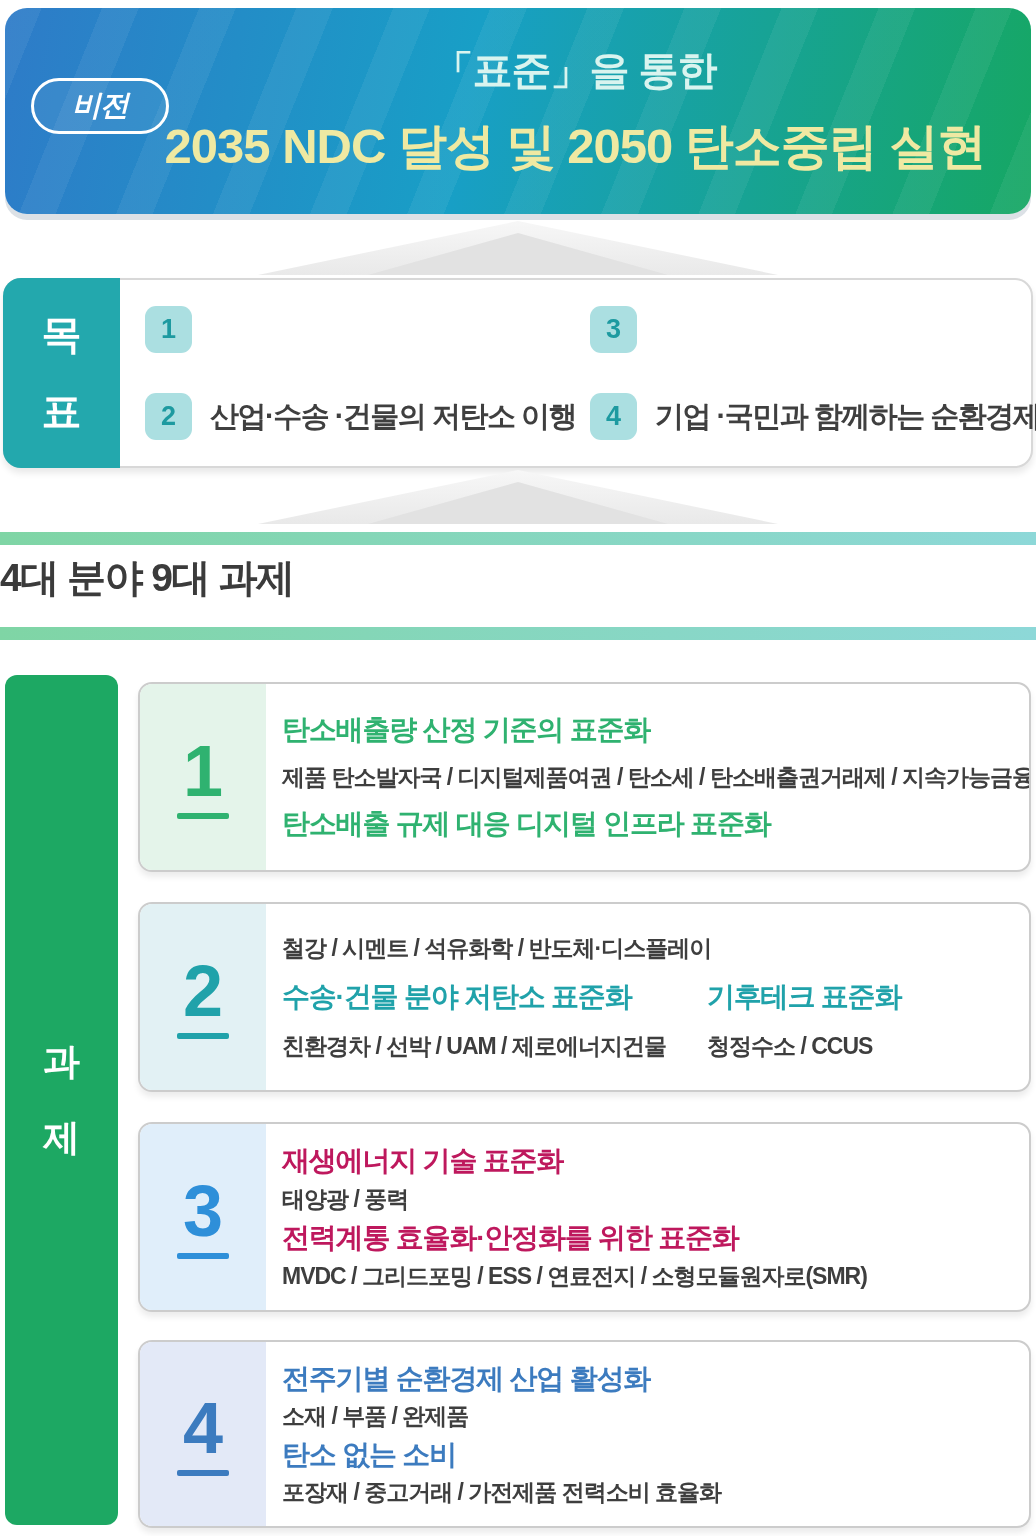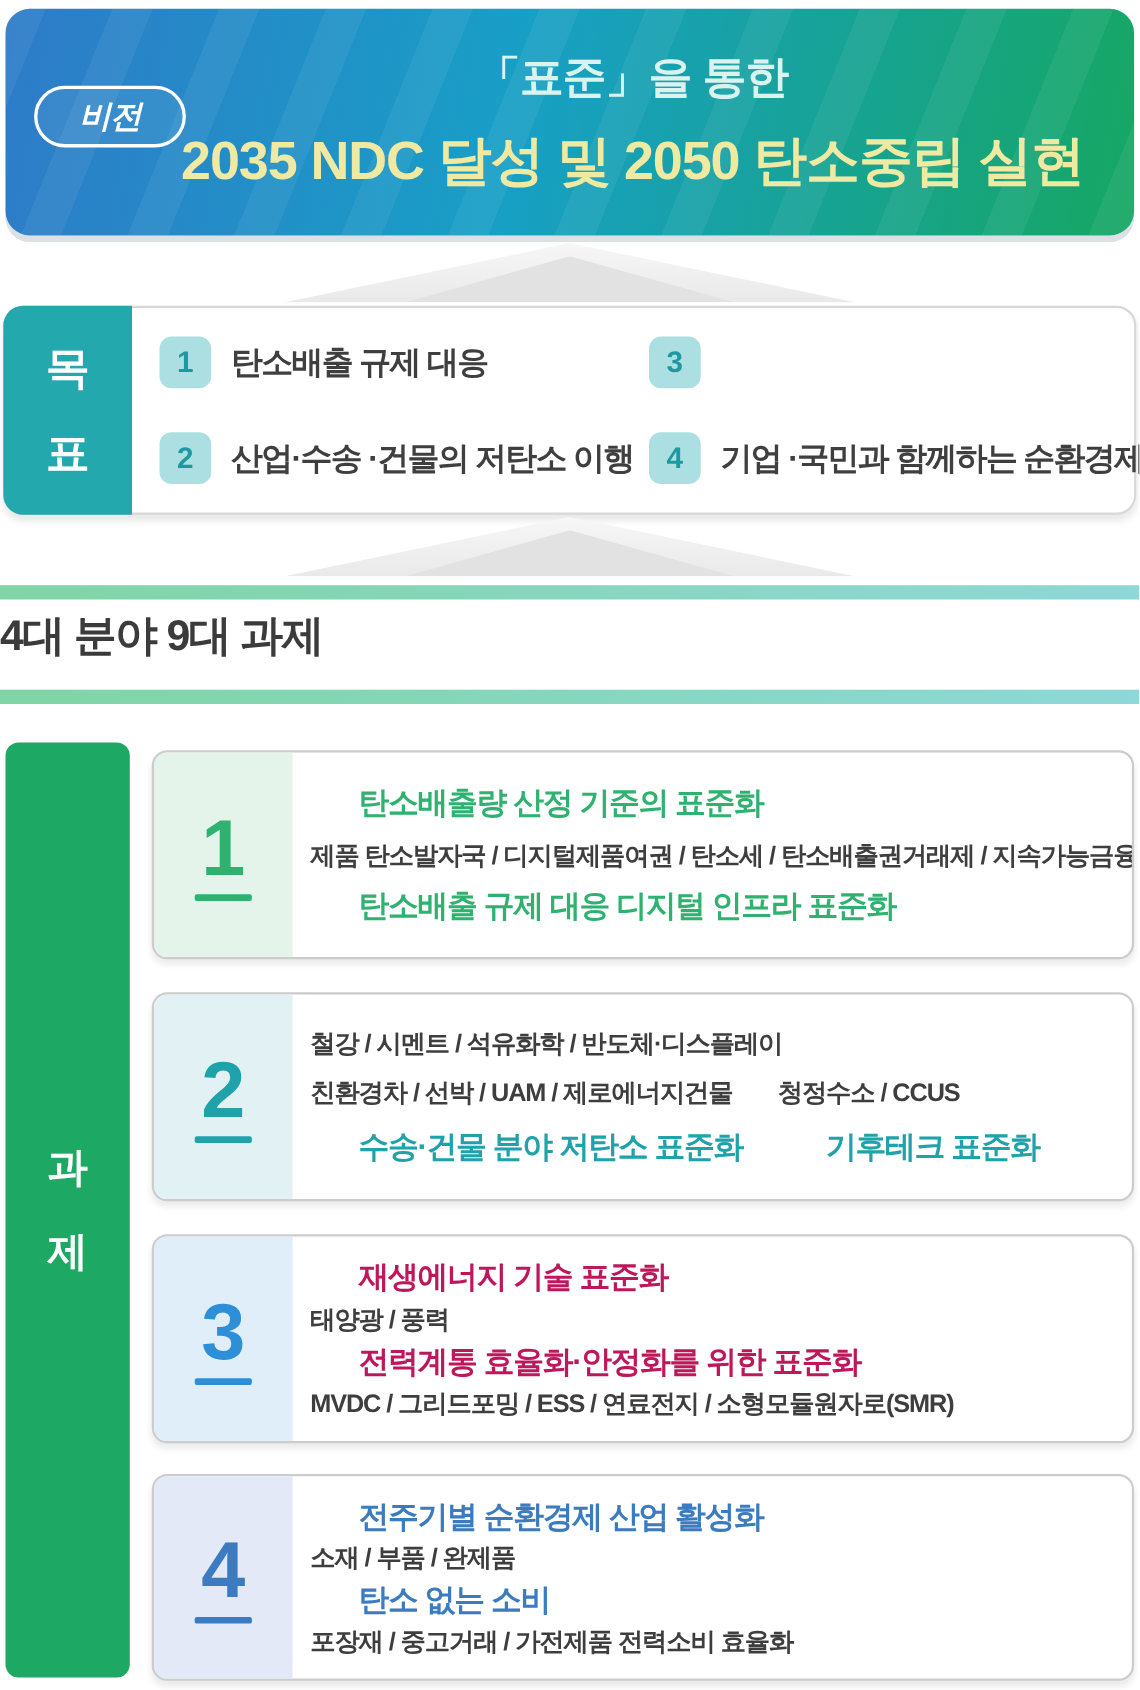--- a/index.html
+++ b/index.html
@@ -119,21 +119,21 @@
   .num-underline { width:52px; height:6px; border-radius:2px; margin-top:6px; }
   .card-1 .big-num { color:#2fb270; } .card-1 .num-underline { background:#2fb270; }
   .card-2 .big-num { color:#20a2aa; } .card-2 .num-underline { background:#20a2aa; }
   .card-3 .big-num { color:#2e8fd9; } .card-3 .num-underline { background:#2e8fd9; }
   .card-4 .big-num { color:#3c7bbf; } .card-4 .num-underline { background:#3c7bbf; }
 
   .card-content {
     flex:1; padding:14px 10px 14px 16px;
     display:flex; flex-direction:column; justify-content:space-evenly;
   }
-  .t-title { font-size:28px; font-weight:800; letter-spacing:-1.2px; white-space:nowrap;margin-left:44px; }
+  .t-title { font-size:28px; font-weight:800; letter-spacing:-1.2px; white-space:nowrap; }
   .card-1 .t-title { color:#2fb270; }
   .card-2 .t-title { color:#20a2aa; }
   .card-3 .t-title { color:#be185d; }
   .card-4 .t-title { color:#3c7bbf; }
   .t-sub { color:#3e3e3e; font-size:23px; font-weight:600; letter-spacing:-1px; white-space:nowrap; }
   .two-col { display:grid; grid-template-columns:425px 1fr; align-items:center; }
 </style>
 </head>
 <body>
 
@@ -156,21 +156,20 @@
   </div>
 
   <div class="goals">
     <div class="goals-sidebar">
       <span>목</span>
       <span>표</span>
     </div>
     <div class="goals-grid">
       <div class="goal-item">
         <span class="goal-num">1</span>
-        <span class="goal-label">탄소배출 규제 대응</span>
       </div>
       <div class="goal-item">
         <span class="goal-num">3</span>
       </div>
       <div class="goal-item">
         <span class="goal-num">2</span>
         <span class="goal-label">산업·수송 ·건물의 저탄소 이행</span>
       </div>
       <div class="goal-item">
         <span class="goal-num">4</span>
@@ -207,26 +206,26 @@
   </div>
 
   <div class="task-card card-2">
     <div class="num-strip">
       <div class="big-num">2</div>
       <div class="num-underline"></div>
     </div>
     <div class="card-content">
       <div class="t-sub">철강 / 시멘트 / 석유화학 / 반도체·디스플레이</div>
       <div class="two-col">
+        <div class="t-title">수송·건물 분야 저탄소 표준화</div>
+        <div class="t-title">기후테크 표준화</div>
+      </div>
+      <div class="two-col">
         <div class="t-sub">친환경차 / 선박 / UAM / 제로에너지건물</div>
         <div class="t-sub">청정수소 / CCUS</div>
-      </div>
-      <div class="two-col">
-        <div class="t-title">수송·건물 분야 저탄소 표준화</div>
-        <div class="t-title">기후테크 표준화</div>
       </div>
     </div>
   </div>
 
   <div class="task-card card-3">
     <div class="num-strip">
       <div class="big-num">3</div>
       <div class="num-underline"></div>
     </div>
     <div class="card-content">

